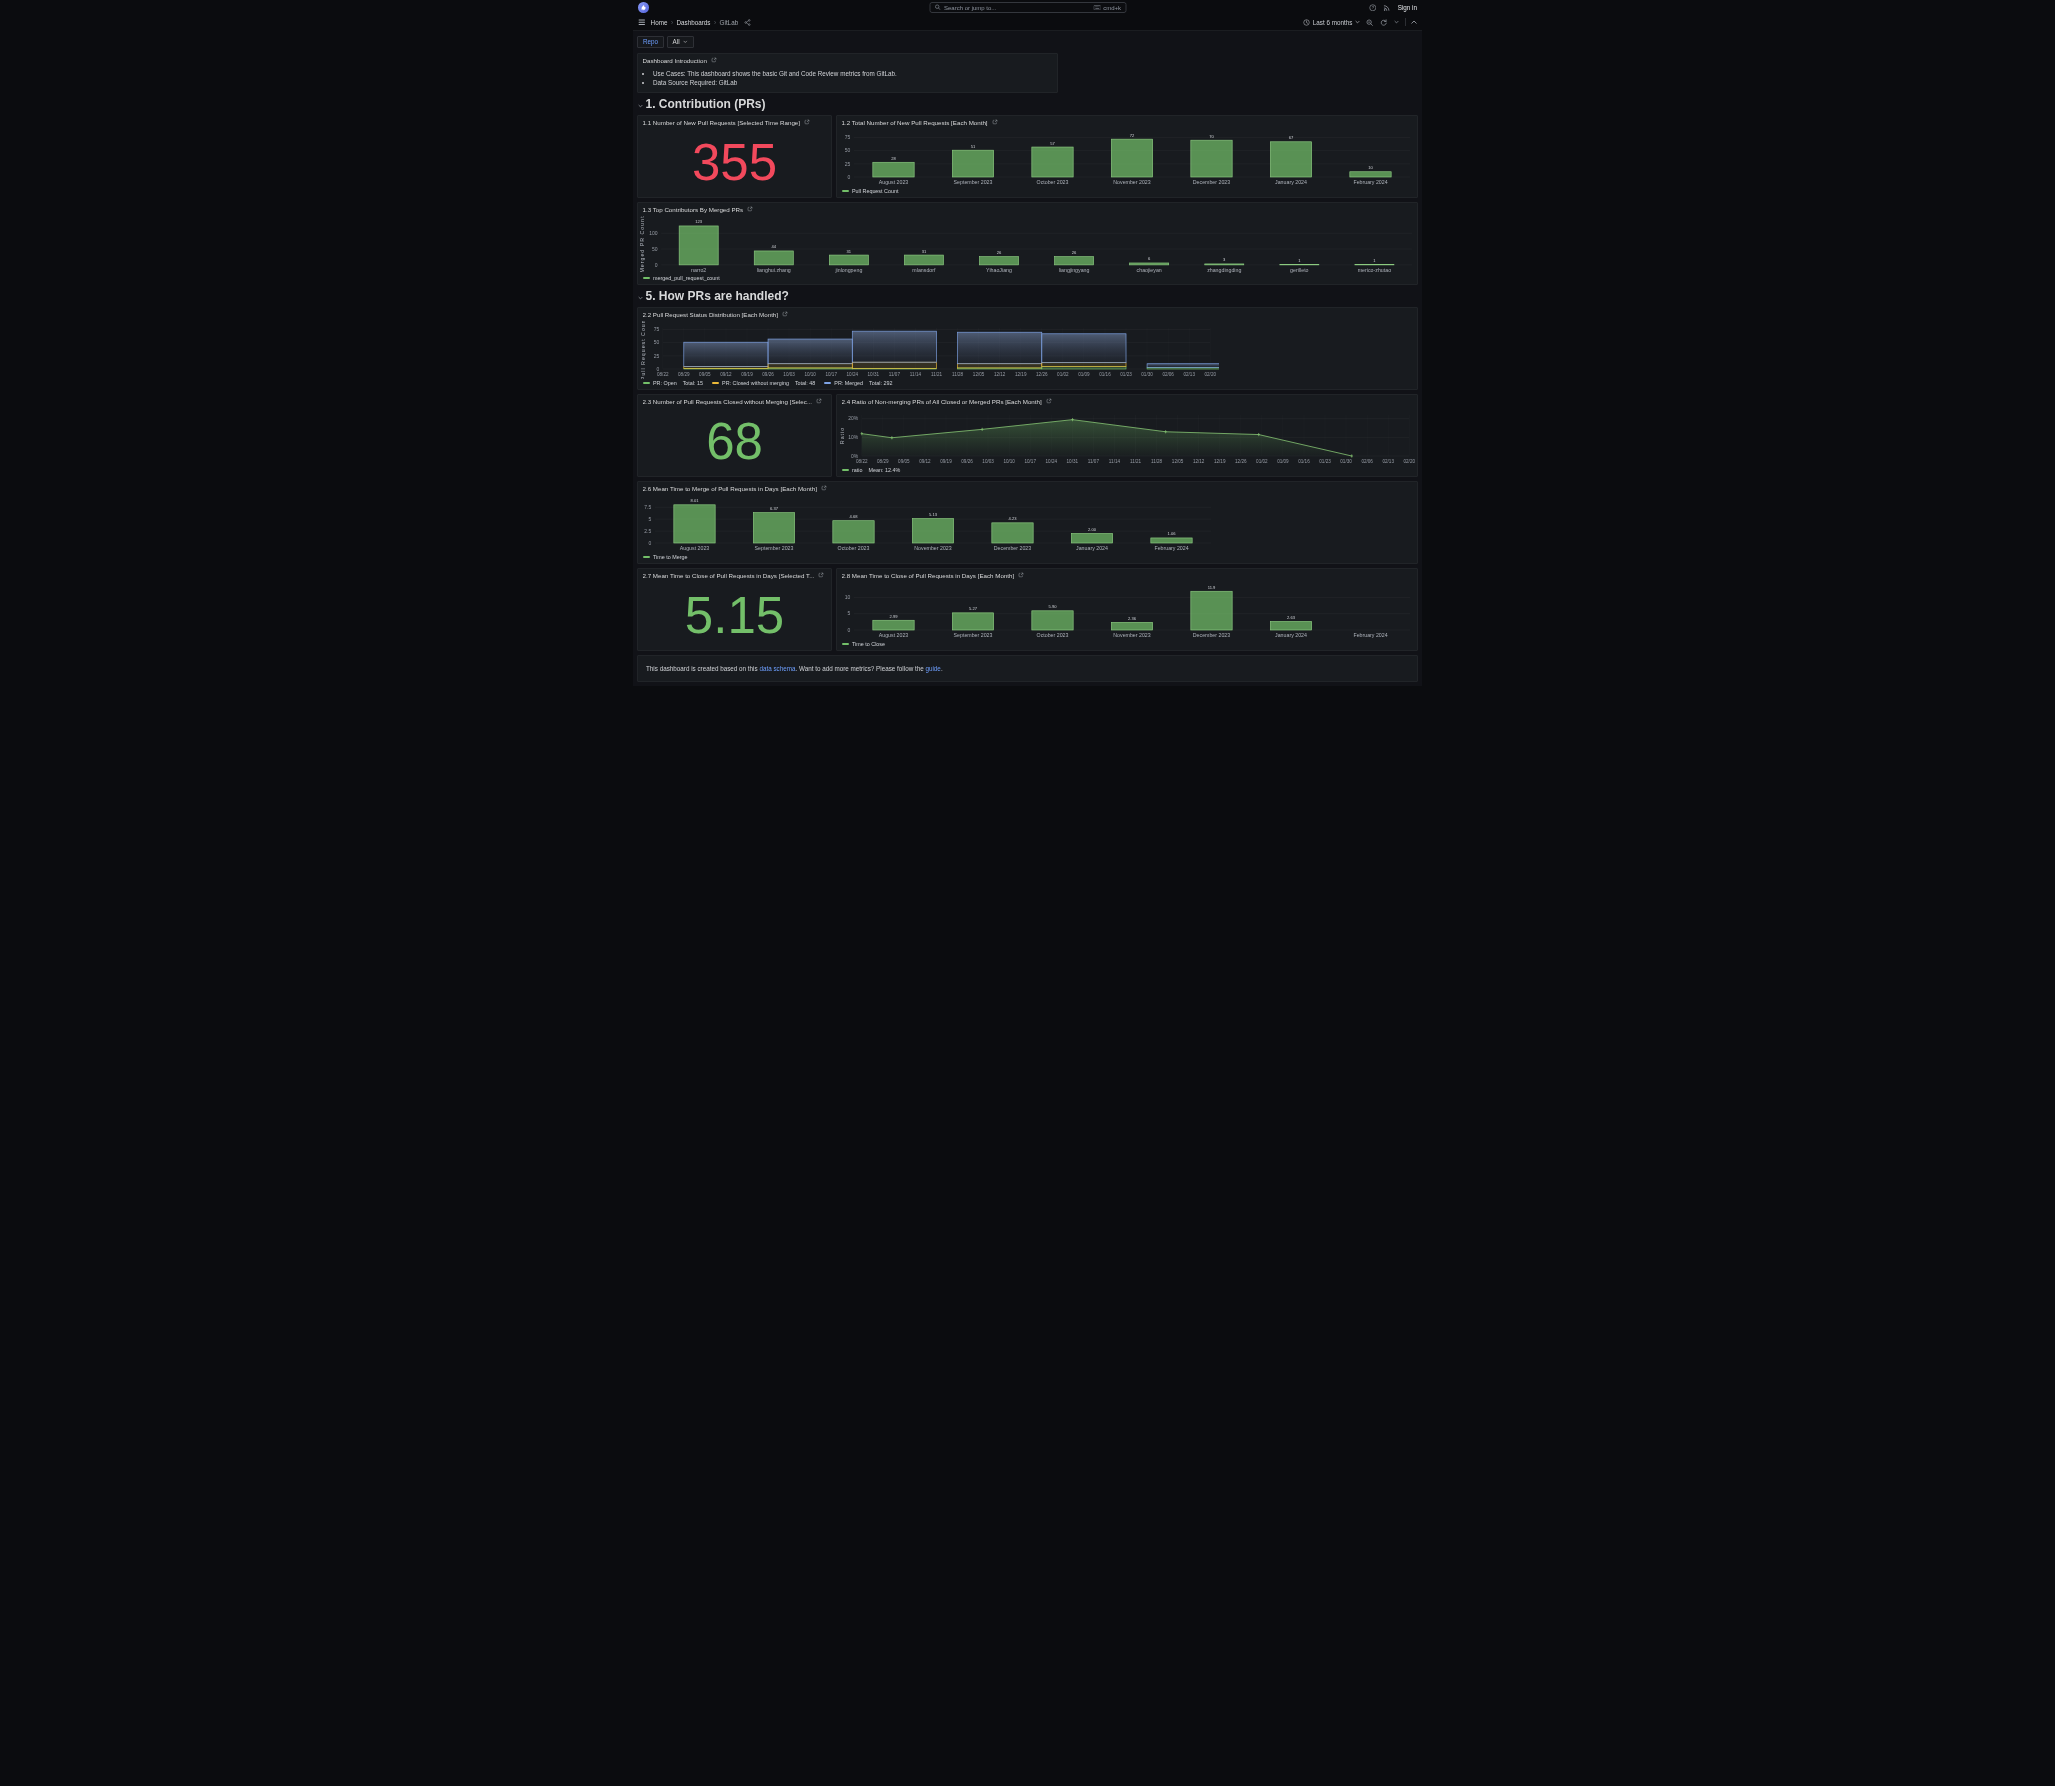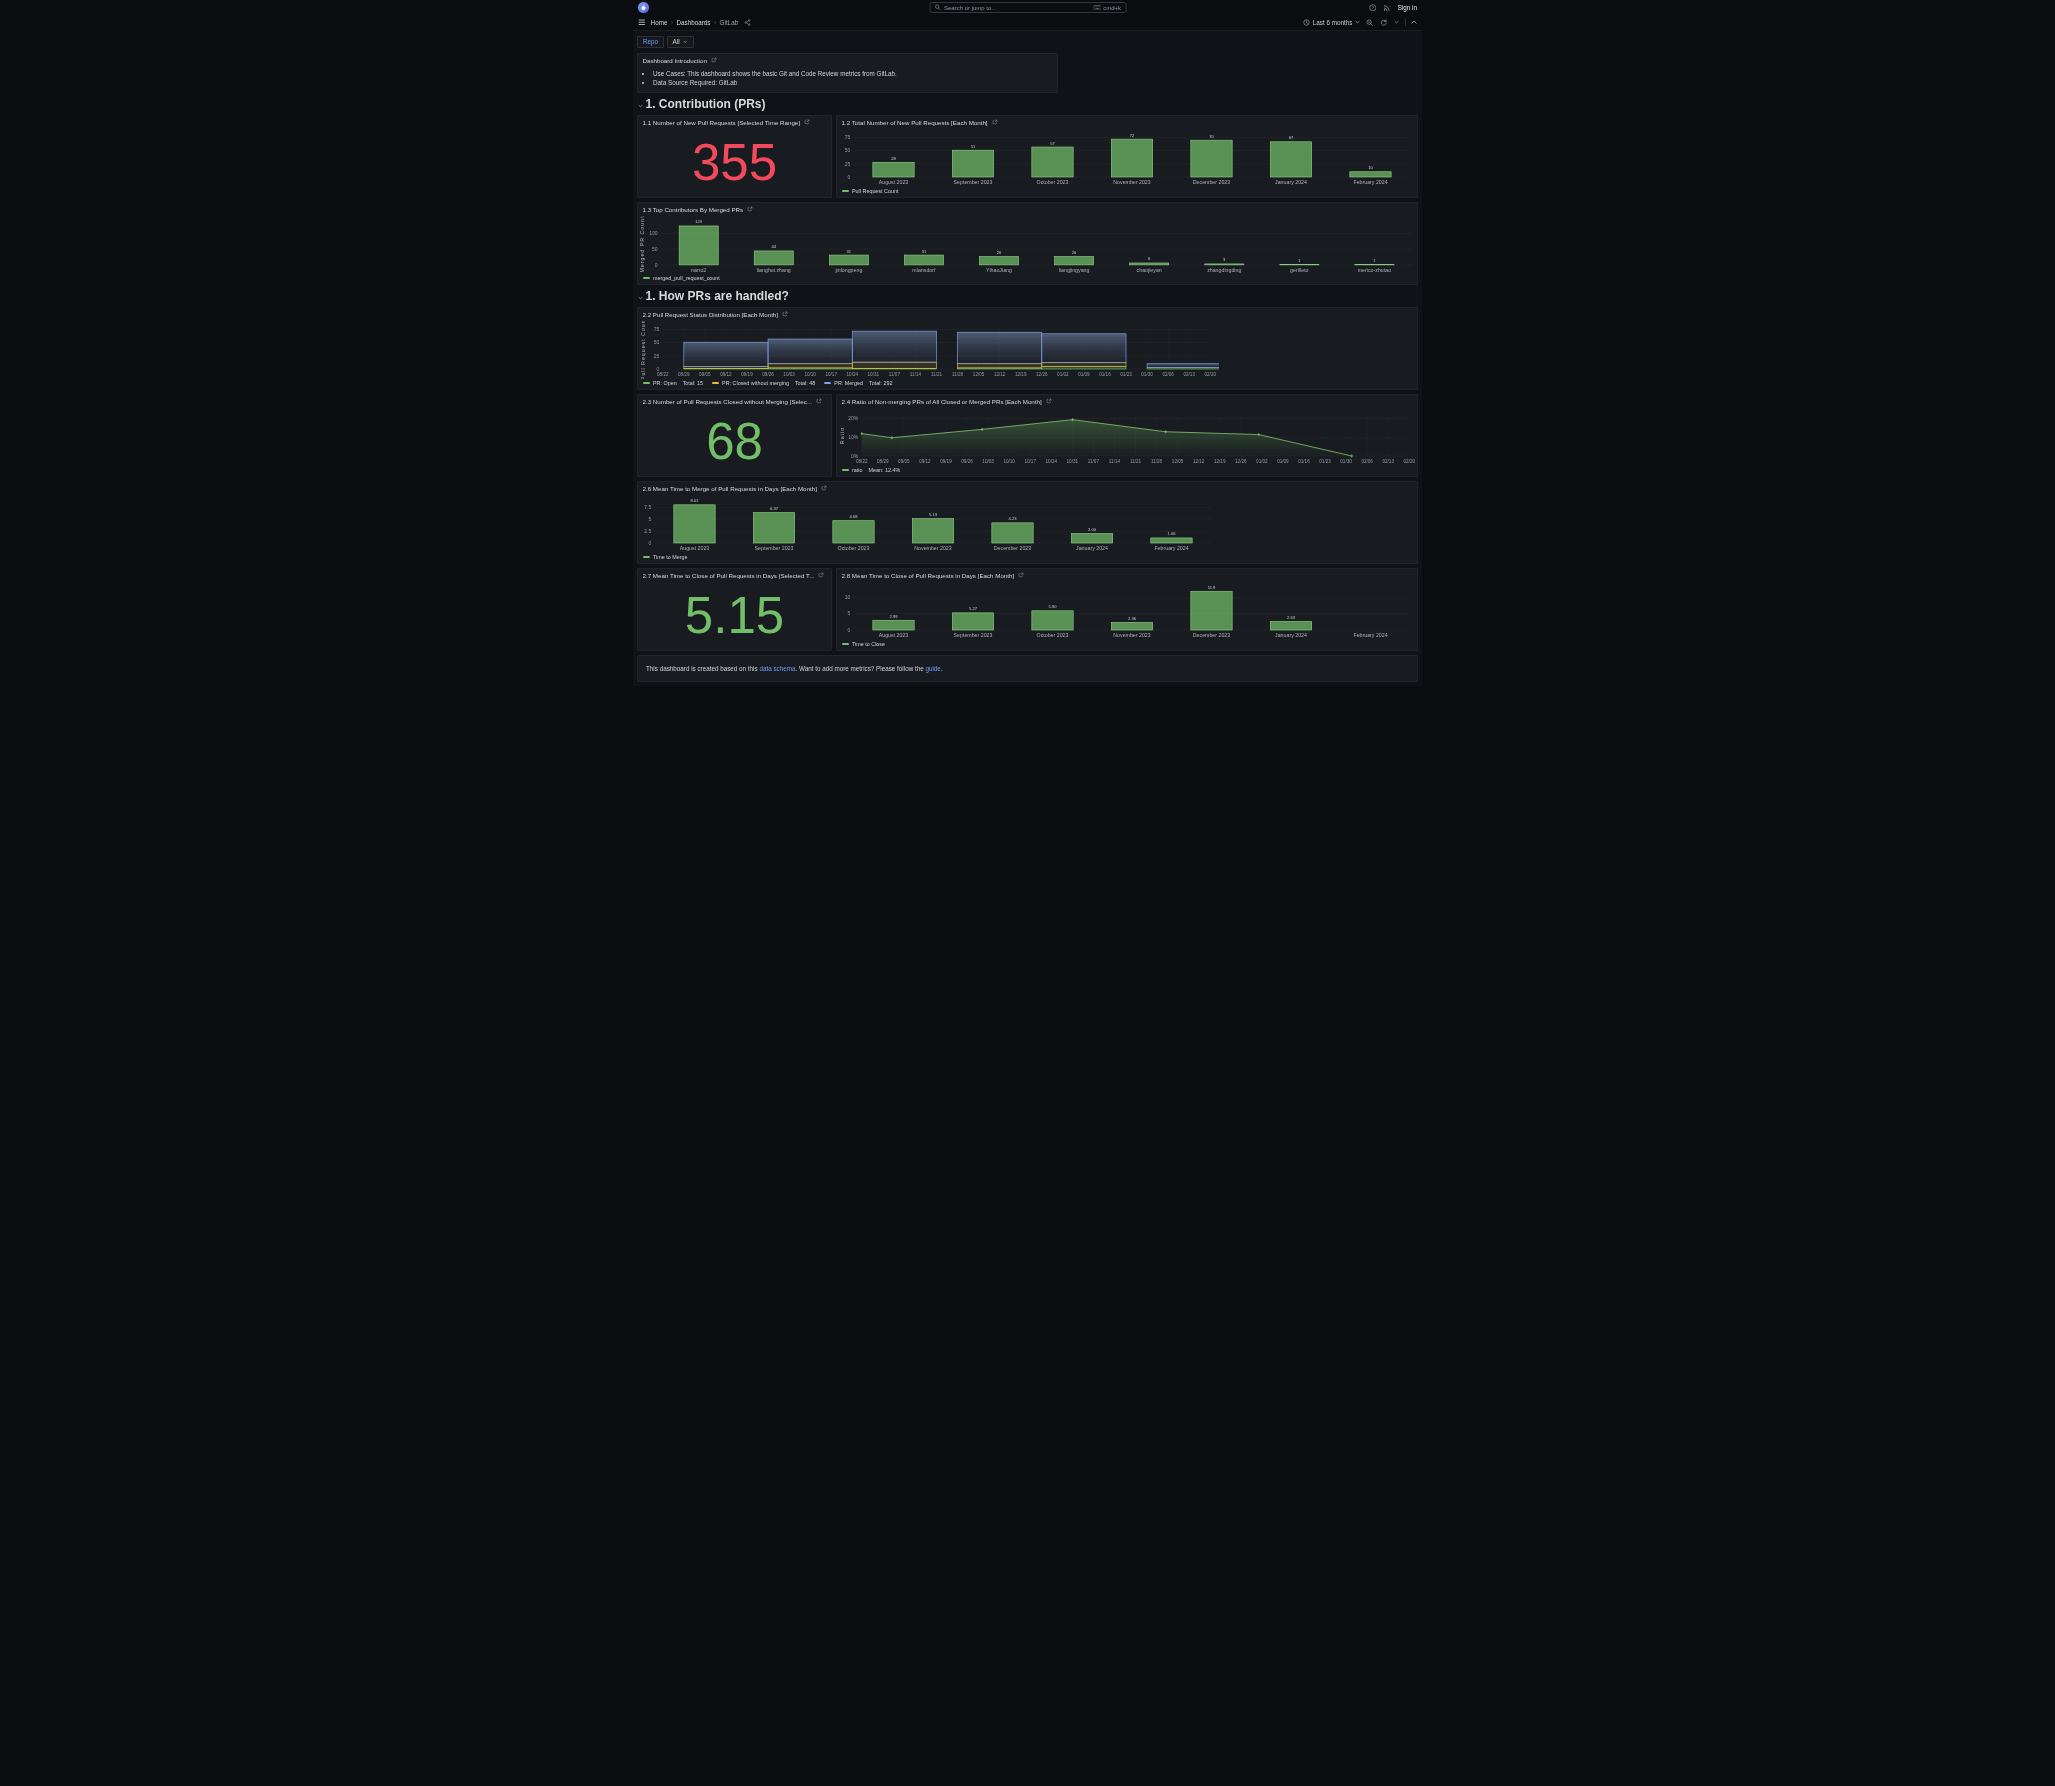--- a/index.html
+++ b/index.html
@@ -343,21 +343,21 @@
               <span>merged_pull_request_count</span>
             </span>
           </div>
       </div>
     </section>
 
     <div class="section-h">
       <span class="car"><svg width="5" height="4" viewBox="0 0 10 9">
             <polyline points="1.5,3 5,6.5 8.5,3" fill="none" stroke="currentColor" stroke-width="1.5" stroke-linecap="round"></polyline>
           </svg></span>
-      <span>1. How PRs are handled?</span>
+      <span>5. How PRs are handled?</span>
     </div>
 
     <div class="grid-row">
       <section class="panel col-l h164">
         <div class="panel-h">
           <span class="panel-title">2.2 Pull Request Status Distribution [Each Month]</span>
           <span class="ext"><svg width="6" height="6" viewBox="0 0 14 14">
                 <path d="M5.5 3H4a1.6 1.6 0 0 0-1.6 1.6v5A1.6 1.6 0 0 0 4 11.2h5a1.6 1.6 0 0 0 1.6-1.6V8" fill="none" stroke="currentColor" stroke-width="1.2"></path>
                 <polyline points="7.8,2.4 11.6,2.4 11.6,6.2" fill="none" stroke="currentColor" stroke-width="1.2"></polyline>
                 <line x1="11.4" y1="2.6" x2="7" y2="7" stroke="currentColor" stroke-width="1.2"></line>

